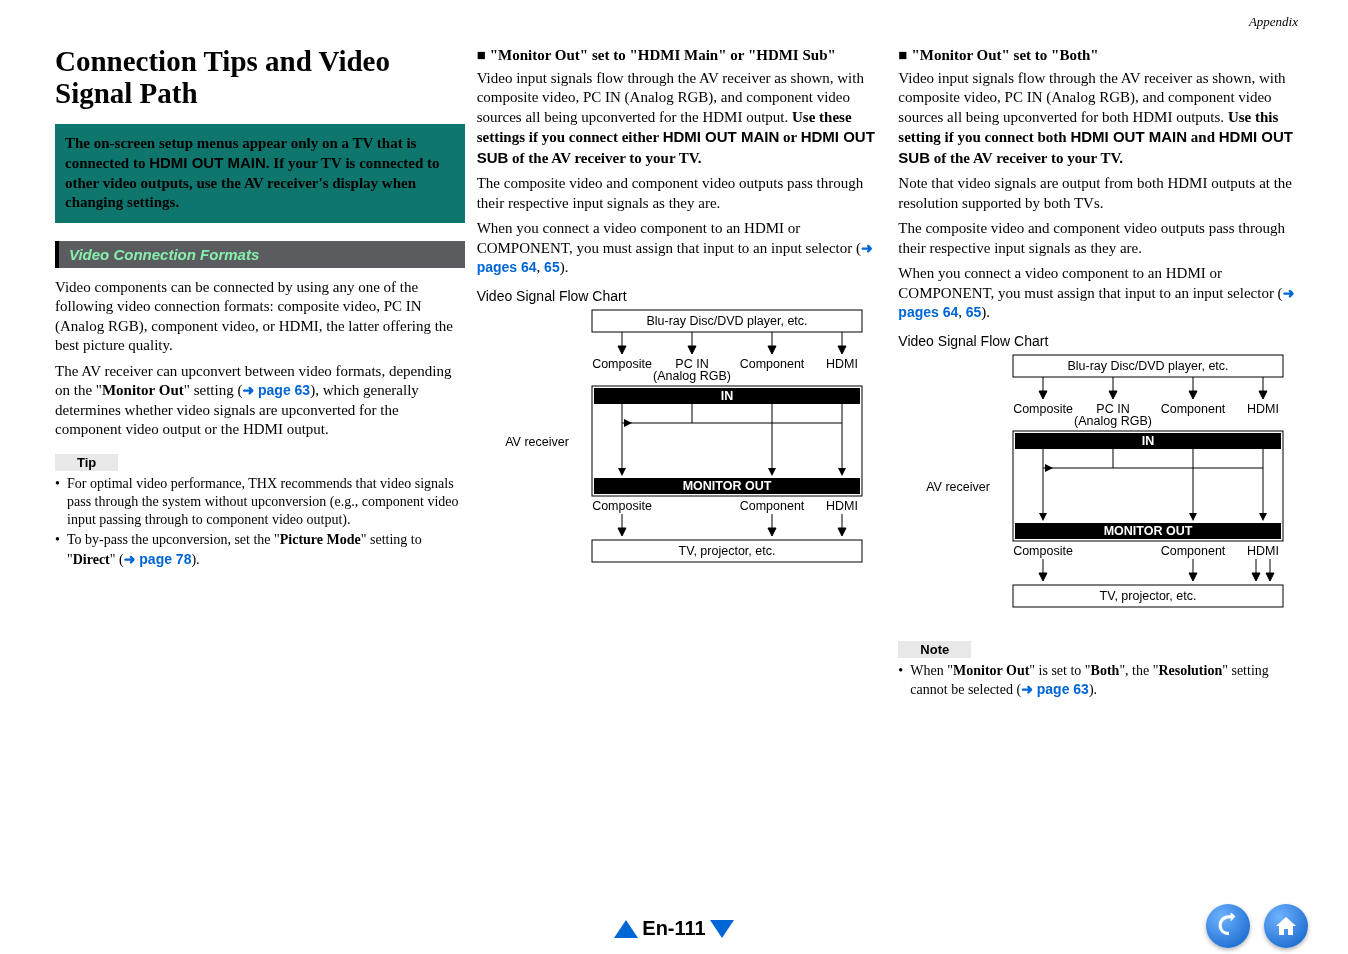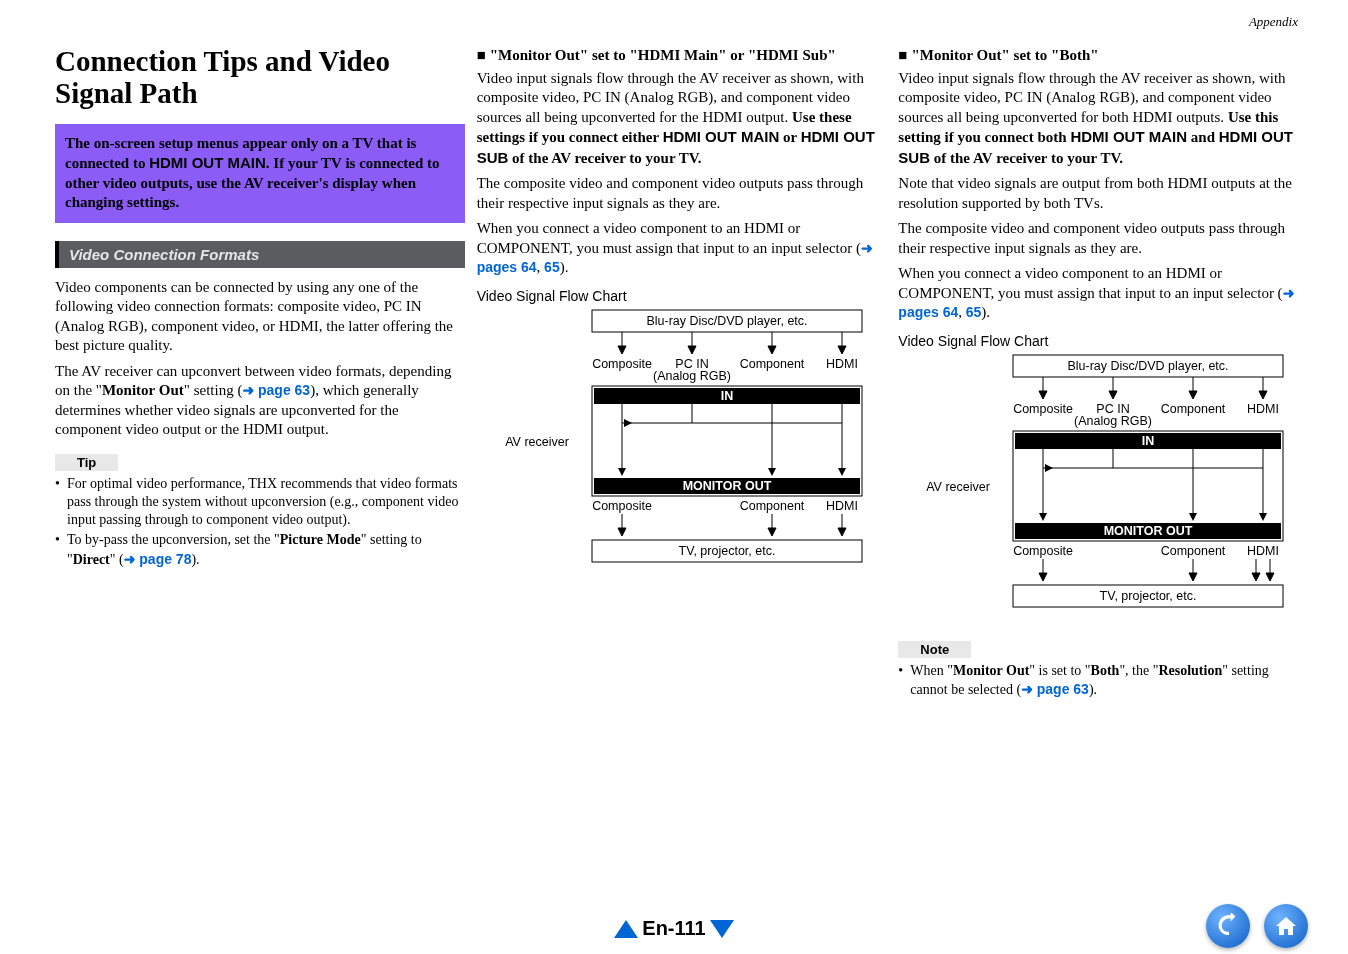--- a/index.html
+++ b/index.html
@@ -23,31 +23,31 @@
   .columns { display: flex; gap: 12px; margin-top: 26px; }
   .col { flex: 1; min-width: 0; }
   h1 {
     font-size: 29px;
     font-weight: bold;
     line-height: 1.1;
     margin-bottom: 14px;
   }
   p { font-size: 15px; line-height: 1.3; margin-bottom: 6px; }
   .callout {
-    background: #8b5cf6;
+    background: #0f766e;
     padding: 10px 10px;
     font-weight: bold;
     font-size: 15px;
     line-height: 1.3;
     margin: 14px 0 18px 0;
   }
   .sans { font-family: Arial, Helvetica, sans-serif; }
   .section-bar {
     background: #5b5c5f;
-    color: #e5e5e5;
+    color: #86efac;
     font-family: Arial, Helvetica, sans-serif;
     font-weight: bold;
     font-style: italic;
     font-size: 15px;
     padding: 5px 10px;
     border-left: 4px solid #000;
     margin-bottom: 10px;
   }
   .linkblue { color: #0066d6; font-weight: bold; }
   .arrow-link { font-family: Arial, Helvetica, sans-serif; font-size:14px; }
@@ -124,21 +124,21 @@
 
     <div class="section-bar">Video Connection Formats</div>
 
     <p>Video components can be connected by using any one of the following video connection formats: composite video, PC IN (Analog RGB), component video, or HDMI, the latter offering the best picture quality.</p>
     <p>
       <span>The AV receiver can upconvert between video formats, depending on the "</span><span class="bold">Monitor Out</span><span>" setting (</span><span class="linkblue arrow-link">➜ <span>page 63</span></span><span>), which generally determines whether video signals are upconverted for the component video output or the HDMI output.</span>
     </p>
 
     <div class="tip-badge">Tip</div>
     <ul class="bullets">
-      <li>For optimal video performance, THX recommends that video formats pass through the system without upconversion (e.g., component video input passing through to component video output).</li>
+      <li>For optimal video performance, THX recommends that video signals pass through the system without upconversion (e.g., component video input passing through to component video output).</li>
       <li>
         <span>To by-pass the upconversion, set the "</span><span class="bold">Picture Mode</span><span>" setting to "</span><span class="bold">Direct</span><span>" (</span><span class="linkblue arrow-link">➜ <span>page 78</span></span><span>).</span>
       </li>
     </ul>
   </div>
 
   <div class="col">
     <div class="sub-h">
       <span class="sq">■</span>
       <span>"Monitor Out" set to "HDMI Main" or "HDMI Sub"</span>

